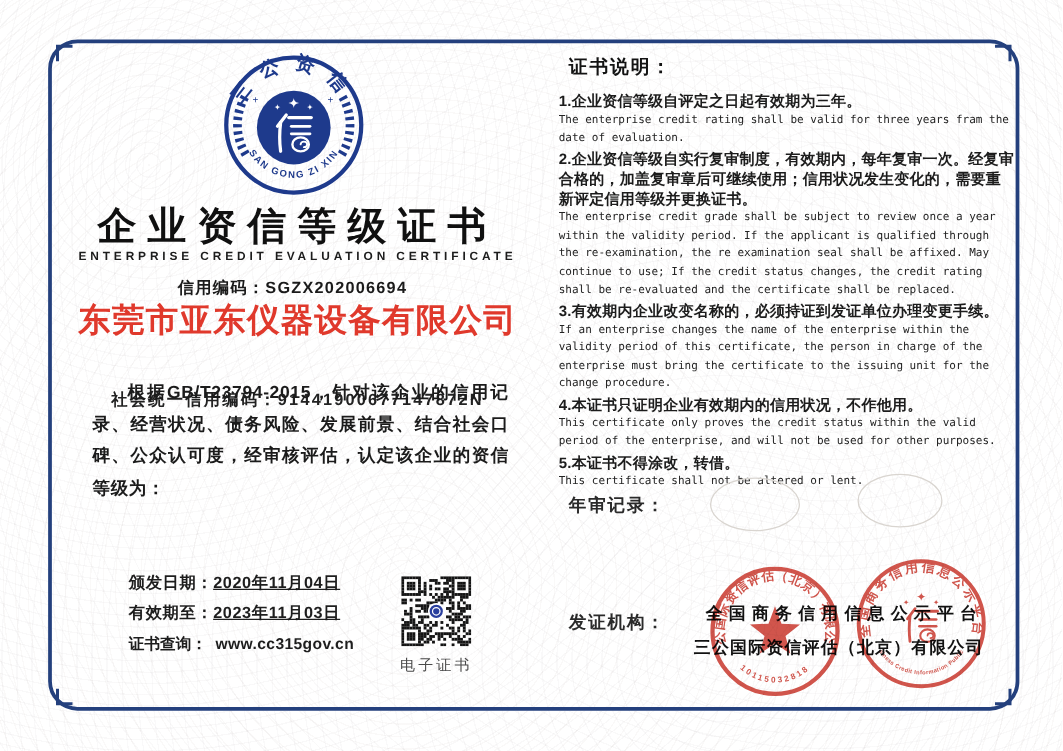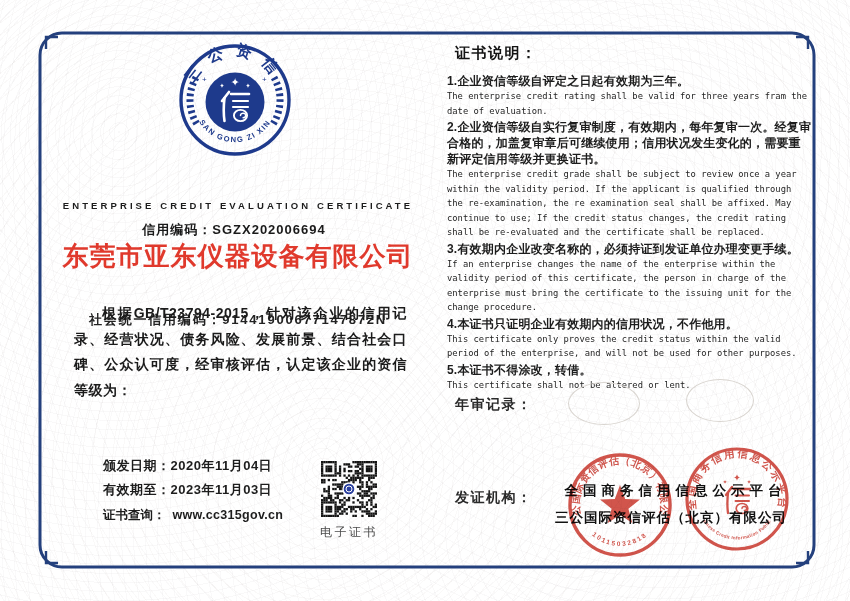--- a/index.html
+++ b/index.html
@@ -29,21 +29,21 @@
                letter-spacing:1px;color:#1a1a1a;}
   .company{left:48px;top:239px;width:380px;text-align:center;font-size:26px;font-weight:700;
            letter-spacing:1px;color:#e0392c;white-space:nowrap;}
   .uscc{left:56px;top:280px;width:364px;text-align:center;font-size:13px;font-weight:600;
         letter-spacing:1.8px;color:#222;white-space:nowrap;margin-top:31px;}
   .para{left:74px;top:301px;width:333px;font-size:14px;line-height:25.5px;font-weight:600;
         color:#1b1b1b;text-align:justify;text-indent:2em;letter-spacing:.5px;}
   .rating{left:56px;top:376px;width:364px;text-align:center;font-size:38px;font-weight:900;
           letter-spacing:4px;color:#d8281f;white-space:nowrap;}
   .dateline{left:103px;font-size:13px;font-weight:700;color:#1d1d1d;letter-spacing:.5px;}
-  .dateline .val{font-weight:700;}
+  .dateline .val{font-weight:700;text-decoration:underline;}
   .queryline{left:103px;top:507px;font-size:12.5px;font-weight:700;color:#1d1d1d;}
   .queryline .val{font-weight:600;letter-spacing:.3px;margin-top:16px;}
   .qr-caption{left:311px;top:524px;width:76px;text-align:center;font-size:12px;color:#4a4a4a;
               letter-spacing:2.5px;}
 
   
   .r-heading{left:455px;top:44px;font-size:15px;font-weight:700;color:#131313;letter-spacing:1.5px;}
   .r-body{left:447px;top:73px;width:365px;color:#1c1c1c;}
   .r-body .zh{font-size:12px;line-height:16px;font-weight:600;margin:0;letter-spacing:.2px;}
   .r-body .en{font-size:8.8px;line-height:14.5px;font-weight:500;margin:0 0 1px 0;color:#232323;
@@ -96,20 +96,21 @@
       <path d="M52,50 L45,59" stroke-width="2.6"></path>
       <path d="M47.5,56 C46.5,64 46.5,72 47.5,79" stroke-width="2.6"></path>
       <path d="M54,52 H72" stroke-width="2.6"></path>
       <path d="M56,59 H71" stroke-width="2.2"></path>
       <path d="M56,65 H71" stroke-width="2.2"></path>
       <ellipse cx="63.5" cy="73.5" rx="6.6" ry="5.6" stroke-width="1.9"></ellipse>
       <path d="M63.5,73.5 a2.6,2.2 0 1 1 2.6,2.2" stroke-width="1.5"></path>
     </g>
   </svg>
 
+  <div class="abs title serif">企业资信等级证书</div>
   <div class="abs subtitle">ENTERPRISE CREDIT EVALUATION CERTIFICATE</div>
 
   <div class="abs credit-code">
     <span>信用编码：</span><span>SGZX202006694</span>
   </div>
 
   <div class="abs company">东莞市亚东仪器设备有限公司</div>
 
   <div class="abs uscc">
     <span>社会统一信用编码：</span><span>91441900677147872N</span>

